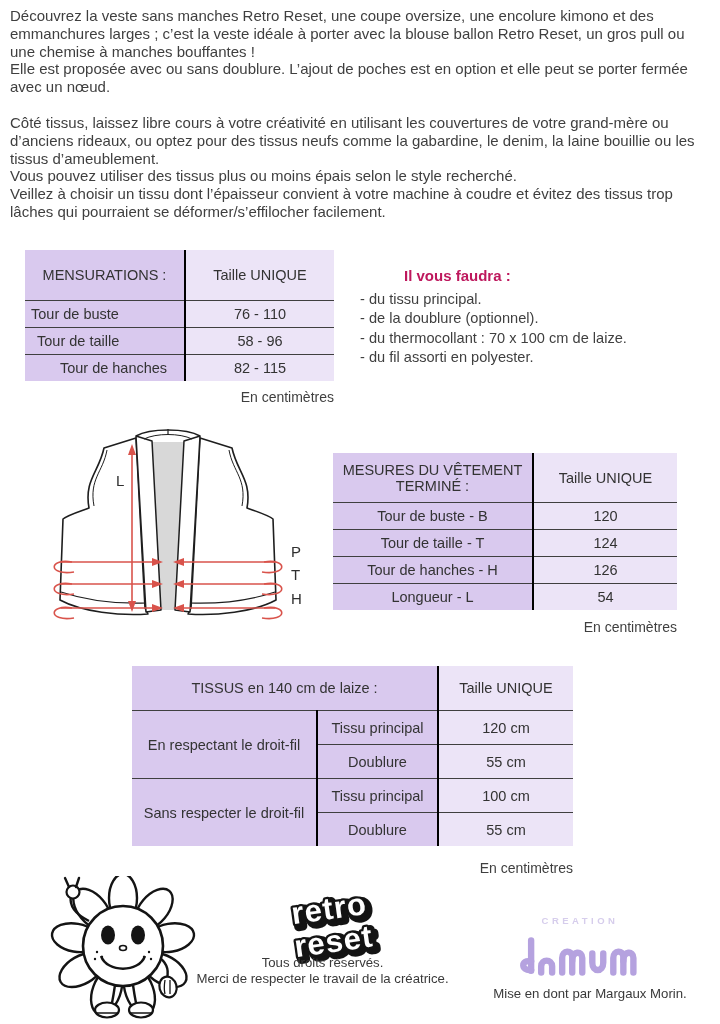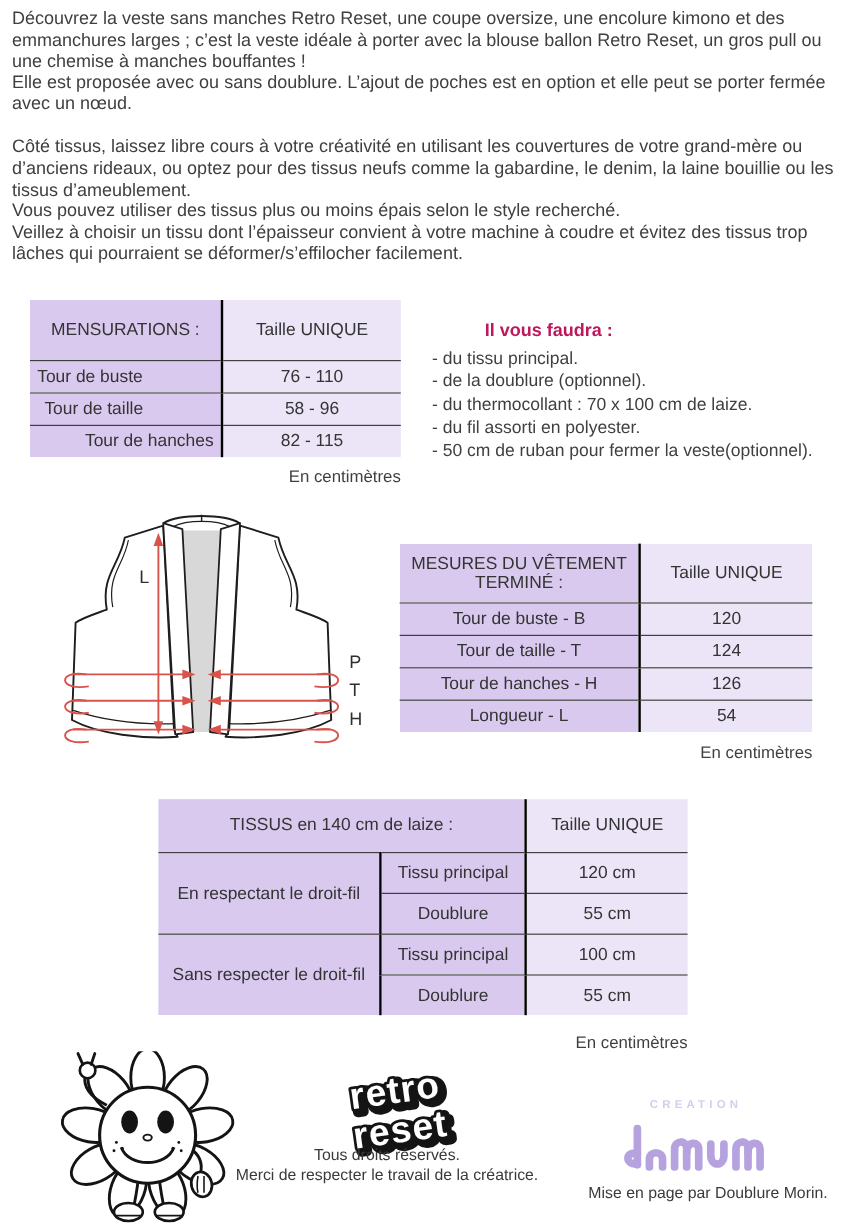--- a/index.html
+++ b/index.html
@@ -81,34 +81,33 @@
     </tr>
     <tr>
       <td class="c-p" style="text-align:left;">Tour de buste</td>
       <td class="c-l vline">76 - 110</td>
     </tr>
     <tr>
       <td class="c-p" style="text-align:left;padding-left:12px;">Tour de taille</td>
       <td class="c-l vline">58 - 96</td>
     </tr>
     <tr>
-      <td class="c-p" style="text-align:right;padding-left:24px;">Tour de hanches</td>
+      <td class="c-p" style="text-align:center;padding-left:24px;">Tour de hanches</td>
       <td class="c-l vline">82 - 115</td>
     </tr>
   </tbody>
     </table>
   <div class="footnote" style="position:absolute;left:25px;top:382px;width:309px;">En centimètres</div>
 
   <div class="materials">
     <div class="m-title">Il vous faudra :</div>
     <div>- du tissu principal.</div>
     <div>- de la doublure (optionnel).</div>
     <div>- du thermocollant : 70 x 100 cm de laize.</div>
     <div>- du fil assorti en polyester.</div>
-    <div>- 50 cm de ruban pour fermer la veste(optionnel).</div>
   </div>
 
   <div class="vest-wrap">
     <svg viewBox="0 0 270 205" width="270" height="205">
 
       <path d="M96,16 L144,16 L131,184 L109,184 Z" fill="#d8d8d8" stroke="none"></path>
 
       <path d="M88,12 L56,22 C51,46 36,54 41,82 C30,86 20,89 15,93 L12,174 C34,186 72,190 100,188 L97,182 Z" fill="#ffffff" stroke="#1e1e1e" stroke-width="1.6" stroke-linejoin="round"></path>
 
       <path d="M152,12 L184,22 C189,46 204,54 199,82 C210,86 220,89 225,93 L228,174 C206,186 168,190 140,188 L143,182 Z" fill="#ffffff" stroke="#1e1e1e" stroke-width="1.6" stroke-linejoin="round"></path>
@@ -286,15 +285,15 @@
         <path d="M27,40 L27,33 C27,25 39,25 39,33 L39,40"></path>
         <path d="M50,40 L50,24 C50,15 61,15 61,23 L61,40"></path>
         <path d="M61,27 C61,16 72,16 72,24 L72,40"></path>
         <path d="M83,19 L83,29 C83,40 95,40 95,29 L95,19"></path>
         <path d="M106,40 L106,24 C106,15 117,15 117,23 L117,40"></path>
         <path d="M117,27 C117,16 128,16 128,24 L128,40"></path>
       </g>
     </svg>
   </div>
   <div class="damm-sub">CREATION</div>
-  <div class="credit">Mise en page par Doublure Morin.</div>
+  <div class="credit">Mise en dont par Margaux Morin.</div>
 
 </div>
 
 </body></html>

